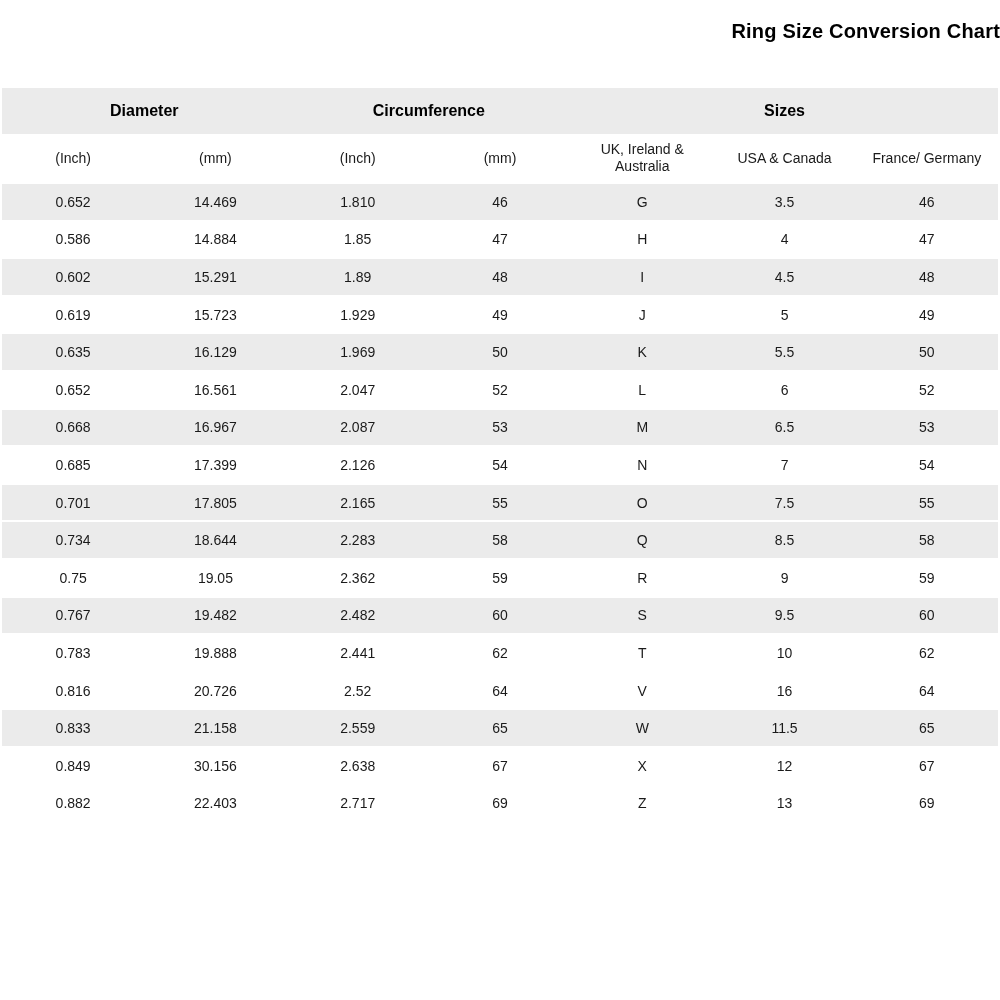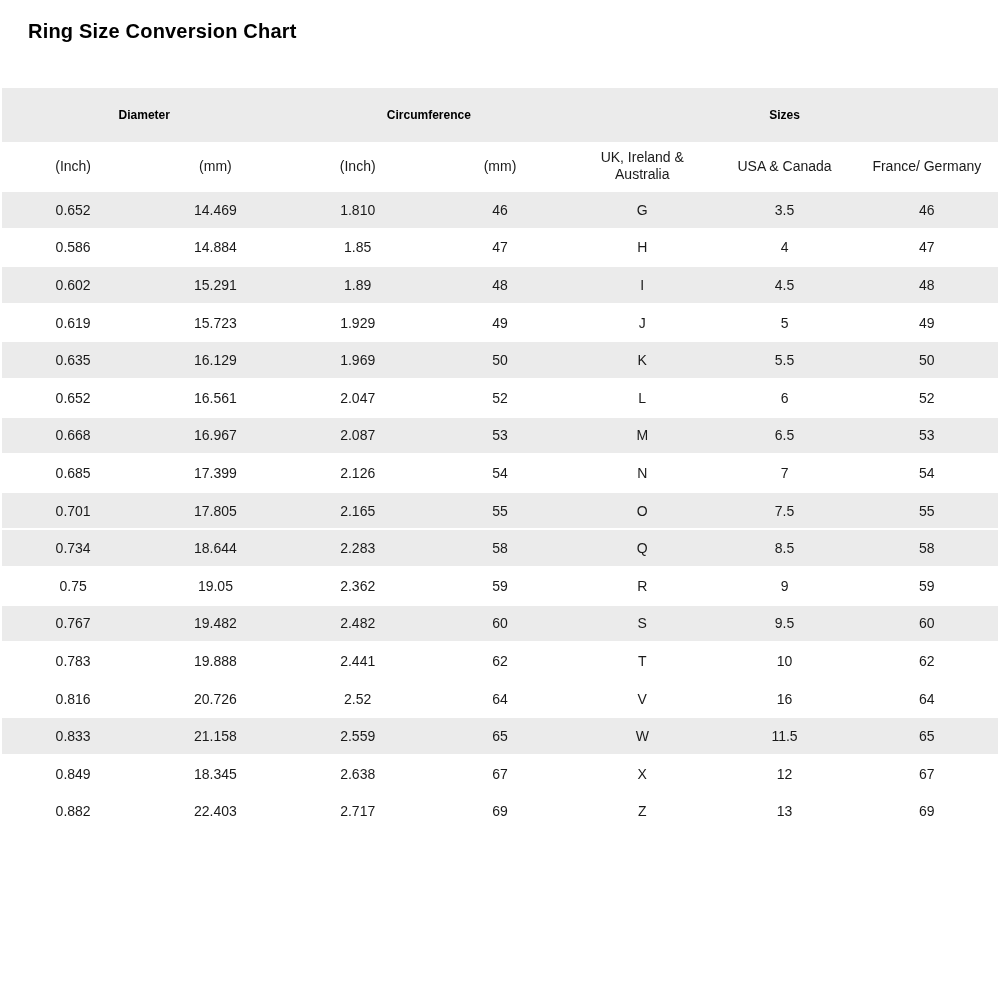--- a/index.html
+++ b/index.html
@@ -18,42 +18,42 @@
     background: #ffffff;
   }
   h1.chart-title {
     margin: 0;
     height: 88px;
     box-sizing: border-box;
     padding-top: 19px;
     font-size: 20px;
     line-height: 24px;
     font-weight: 700;
-    text-align: left;
+    text-align: right;
     color: #000000;
     letter-spacing: 0.2px;
     padding-left: 28px;
   }
   table.ring-table {
     width: 996px;
     margin: 0 2px;
     border-collapse: collapse;
     table-layout: fixed;
   }
   table.ring-table col { width: 14.2857%; }
   th, td {
     text-align: center;
     vertical-align: middle;
     padding: 0 4px;
     font-weight: 400;
   }
   tr.group-row th {
-    height: 54px;
+    height: 46px;
     background: #ebebeb;
-    font-size: 12px;
+    font-size: 16px;
     font-weight: 700;
     color: #000000;
   }
   tr.subhead-row th {
     height: 48px;
     background: #ffffff;
     font-size: 14px;
     line-height: 17px;
     font-weight: 400;
     color: #1a1a1a;
@@ -232,21 +232,21 @@
           <td>0.833</td>
           <td>21.158</td>
           <td>2.559</td>
           <td>65</td>
           <td>W</td>
           <td>11.5</td>
           <td>65</td>
         </tr>
         <tr>
           <td>0.849</td>
-          <td>18.345</td>
+          <td>30.156</td>
           <td>2.638</td>
           <td>67</td>
           <td>X</td>
           <td>12</td>
           <td>67</td>
         </tr>
         <tr>
           <td>0.882</td>
           <td>22.403</td>
           <td>2.717</td>

